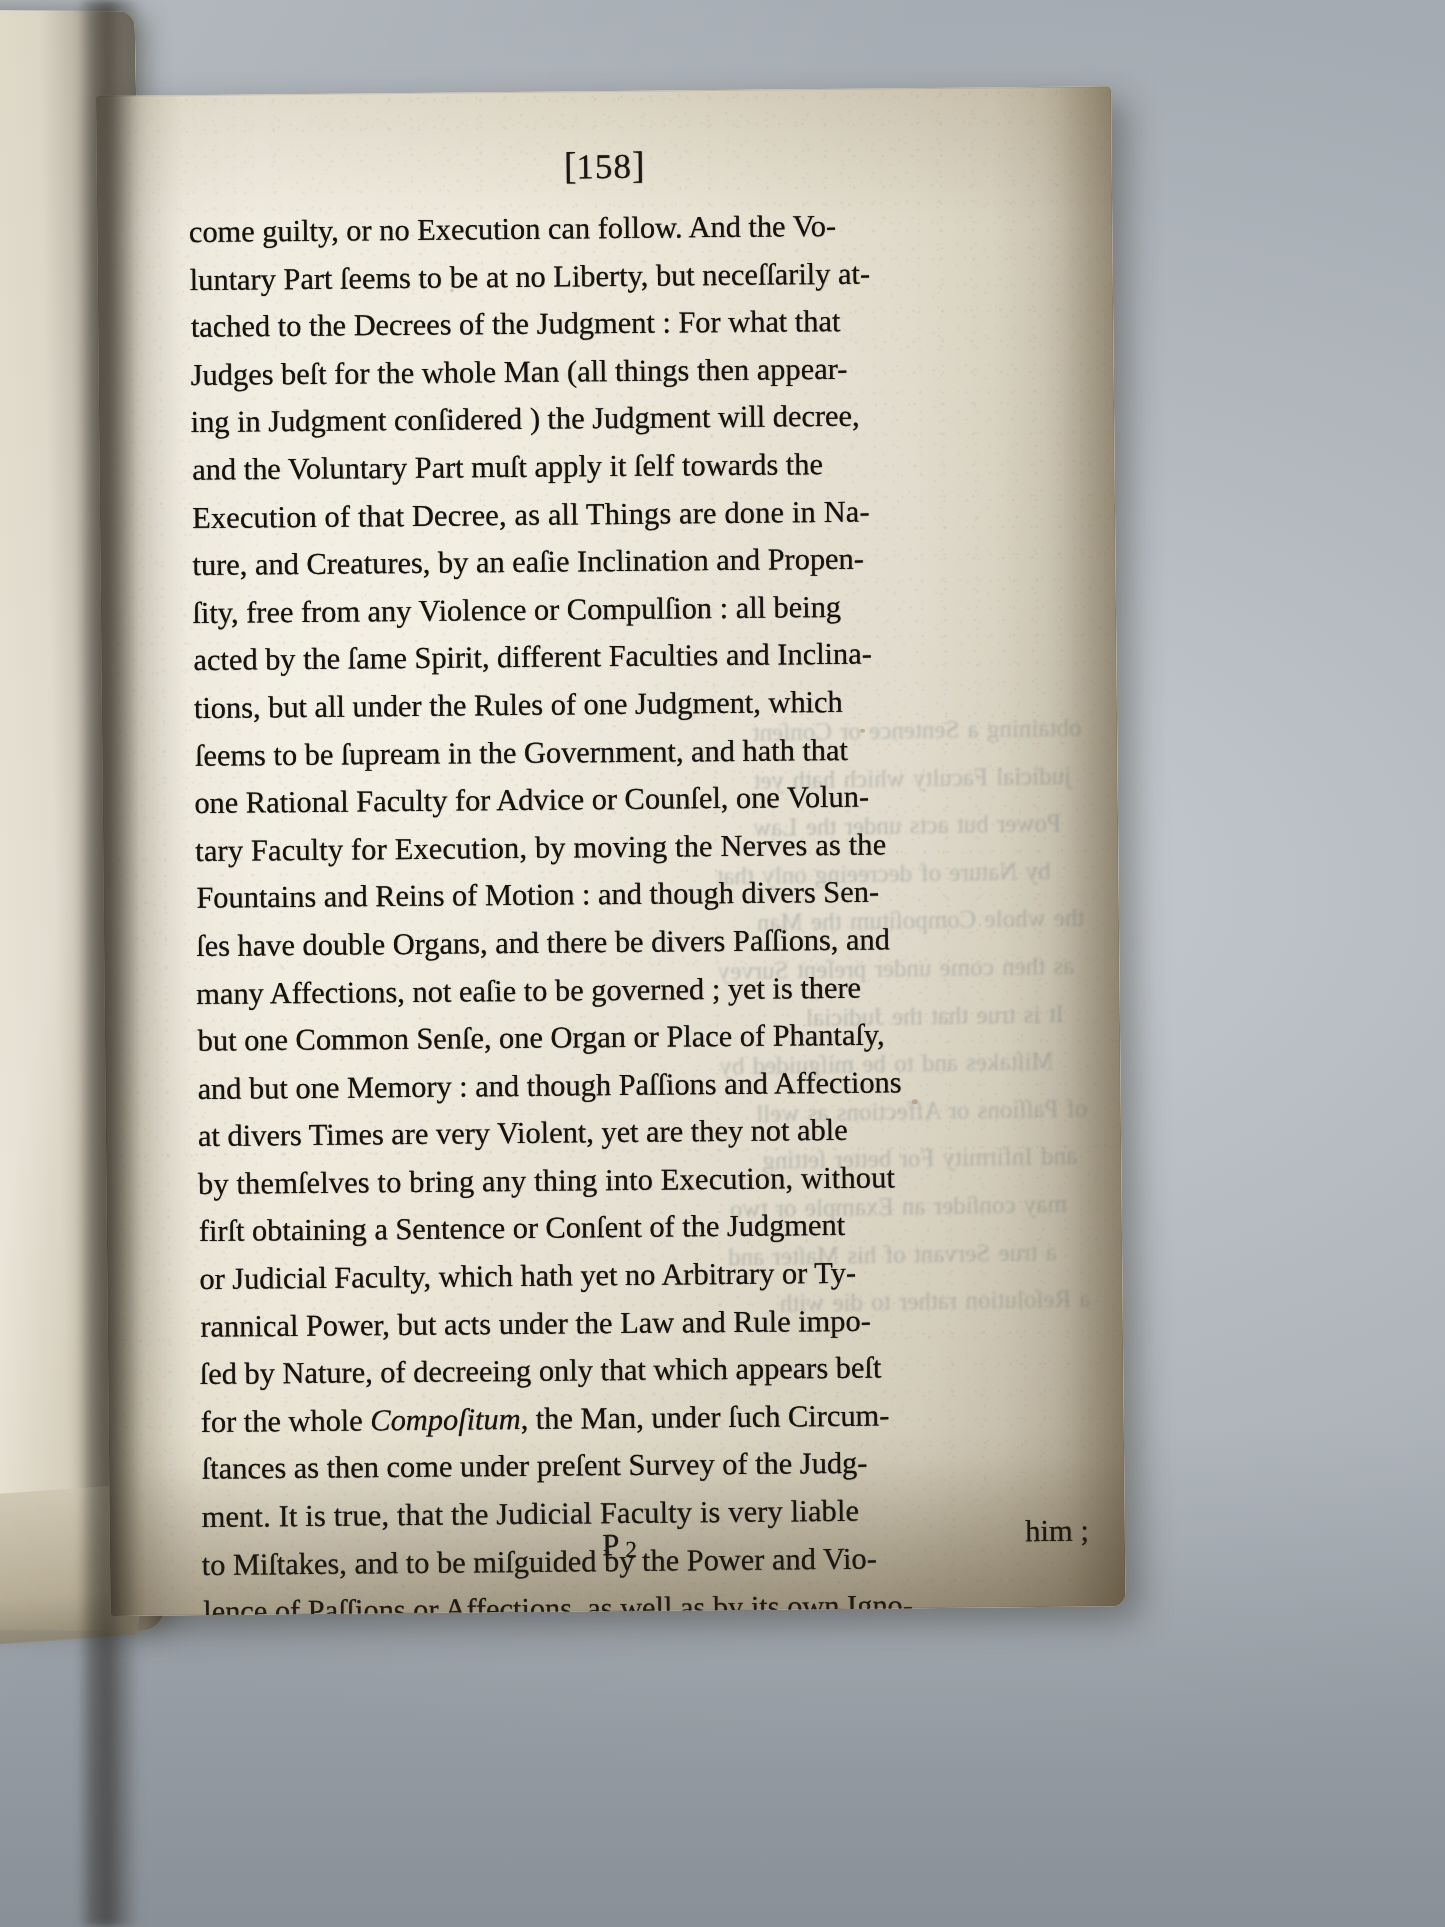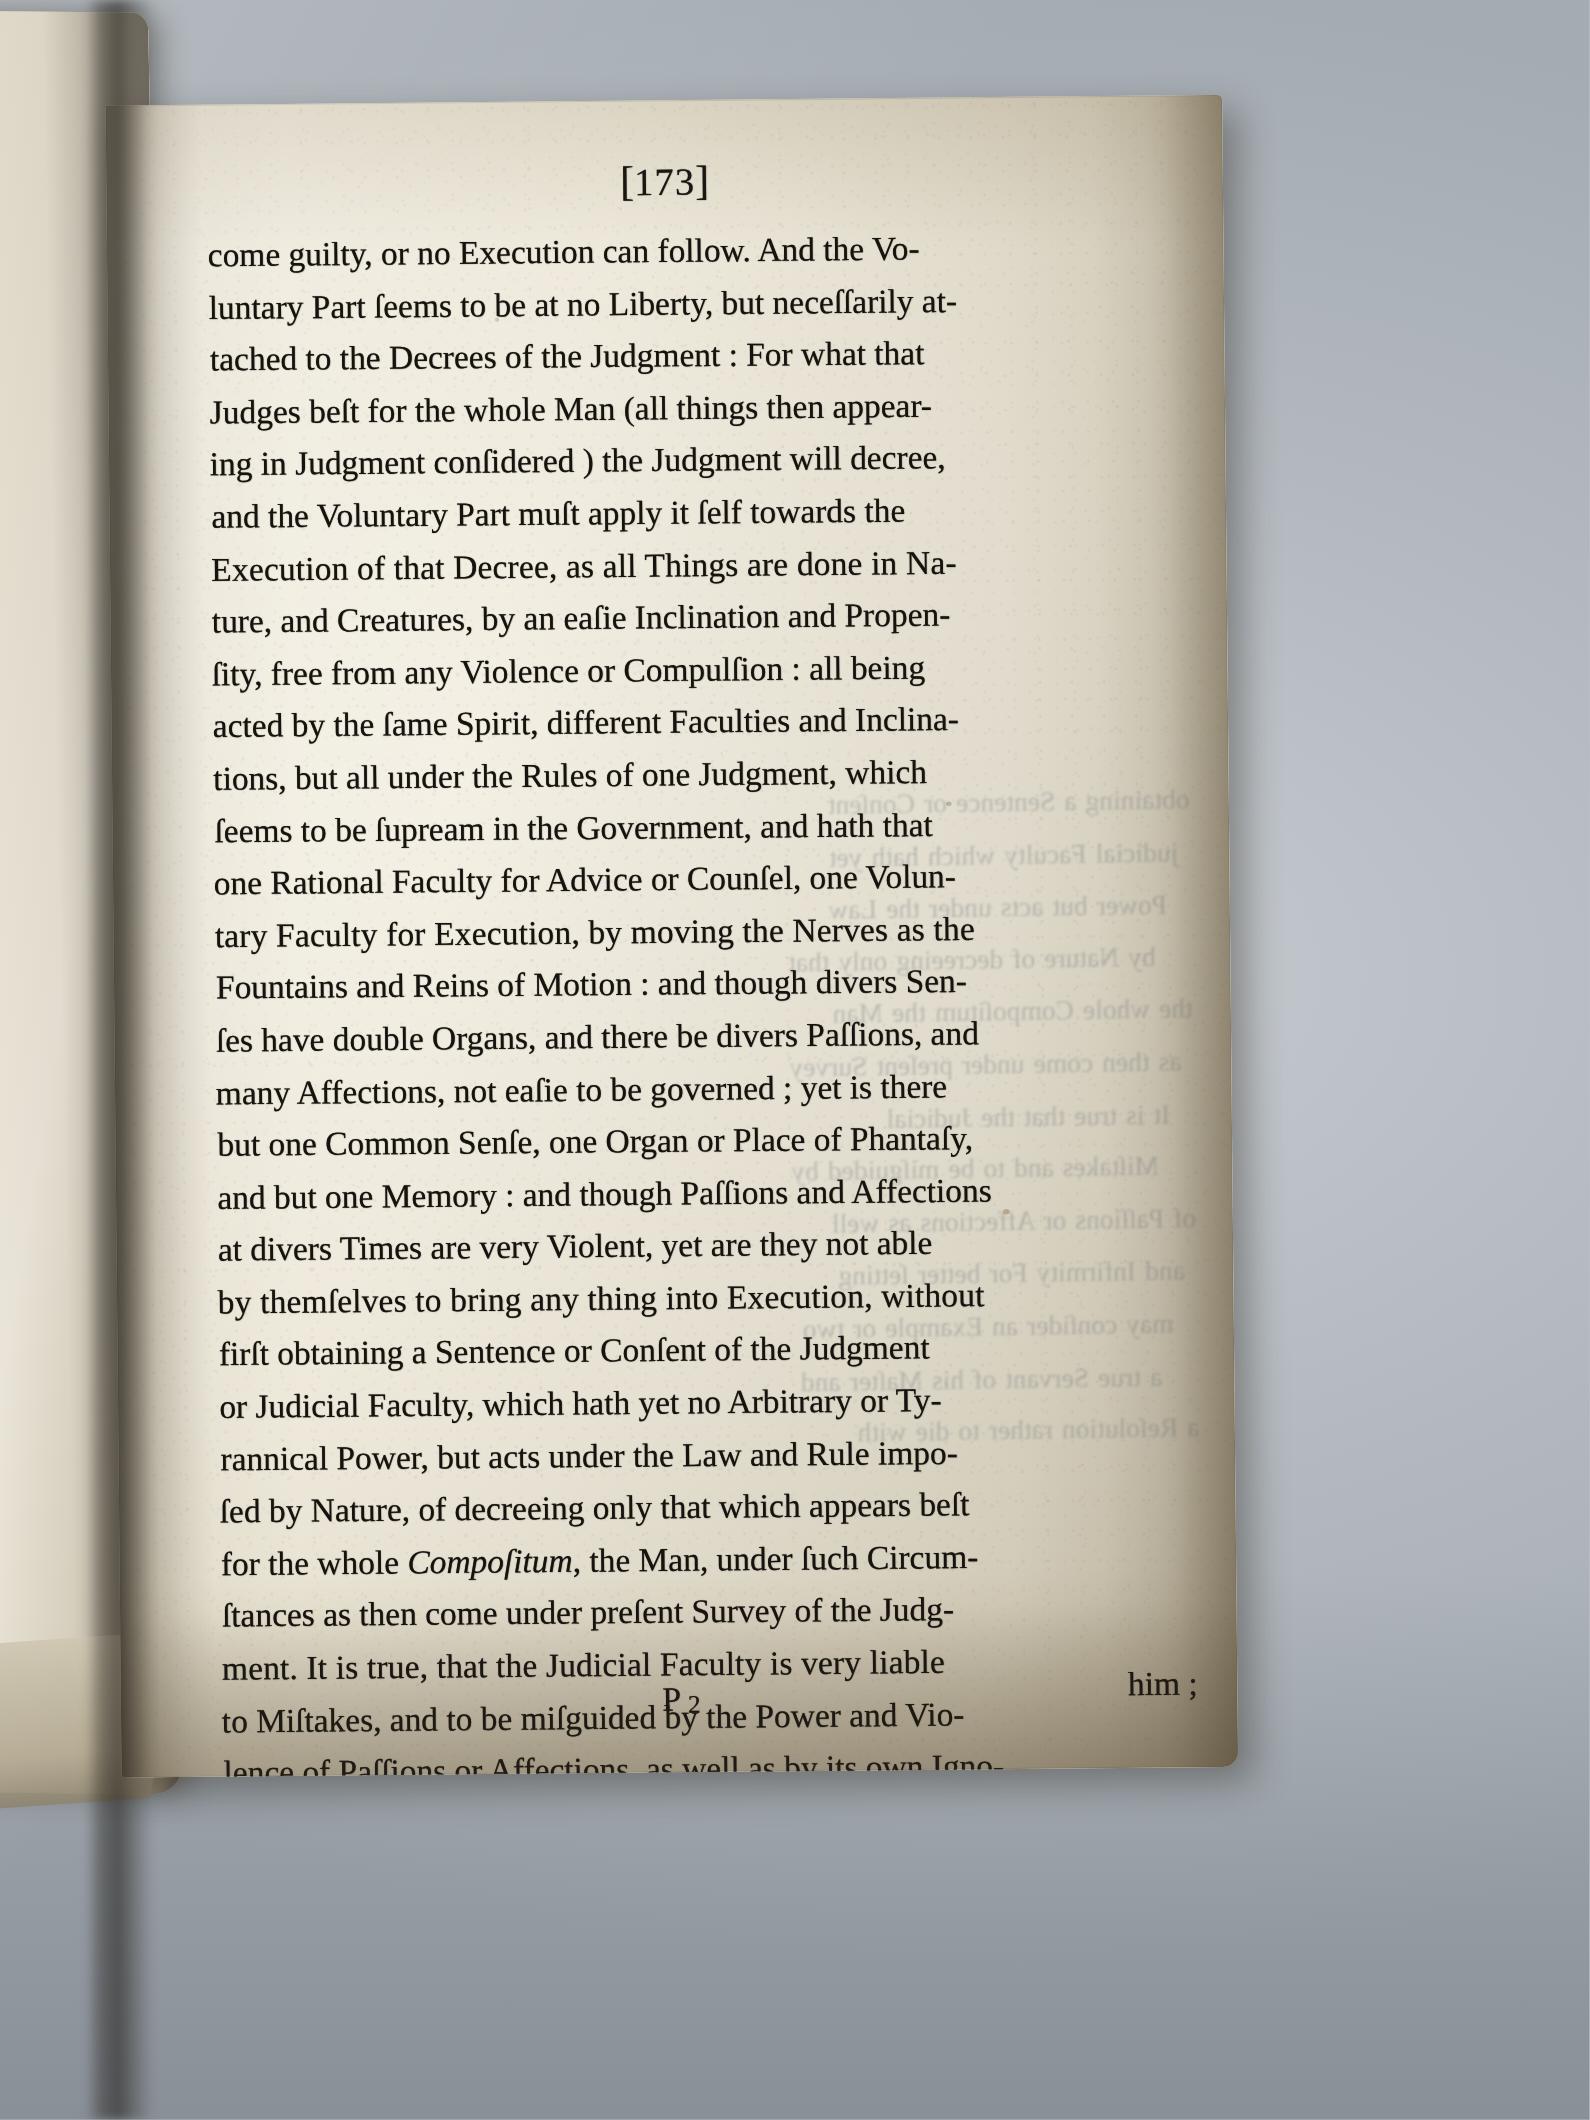--- a/index.html
+++ b/index.html
@@ -298,21 +298,21 @@
         <span class="ln" style="margin-left: 22px;">may conſider an Example or two</span>
         <span class="ln" style="margin-left: 33px;">a true Servant of his Maſter and</span>
         <span class="ln" style="margin-left: 0px;">a Reſolution rather to die with</span>
       </div>
 
     <div class="paper-light"></div>
 
     <div class="typeblock">
 
       <div class="folio inky">
-        <span class="brk">[</span><span class="num">173</span><span class="brk">]</span>
+        <span class="brk">[</span><span class="num">158</span><span class="brk">]</span>
       </div>
 
       <div class="body inky" id="body-lines">
           <span class="ln">come guilty, or no Execution can follow.  And the Vo-</span>
           <span class="ln">luntary Part ſeems to be at no Liberty, but neceſſarily at-</span>
           <span class="ln">tached to the Decrees of the Judgment :  For what that</span>
           <span class="ln">Judges beſt for the whole Man (all things then appear-</span>
           <span class="ln">ing in Judgment conſidered ) the Judgment will decree,</span>
           <span class="ln">and the Voluntary Part muſt apply it ſelf towards the</span>
           <span class="ln">Execution of that Decree,  as all Things are done in Na-</span>

